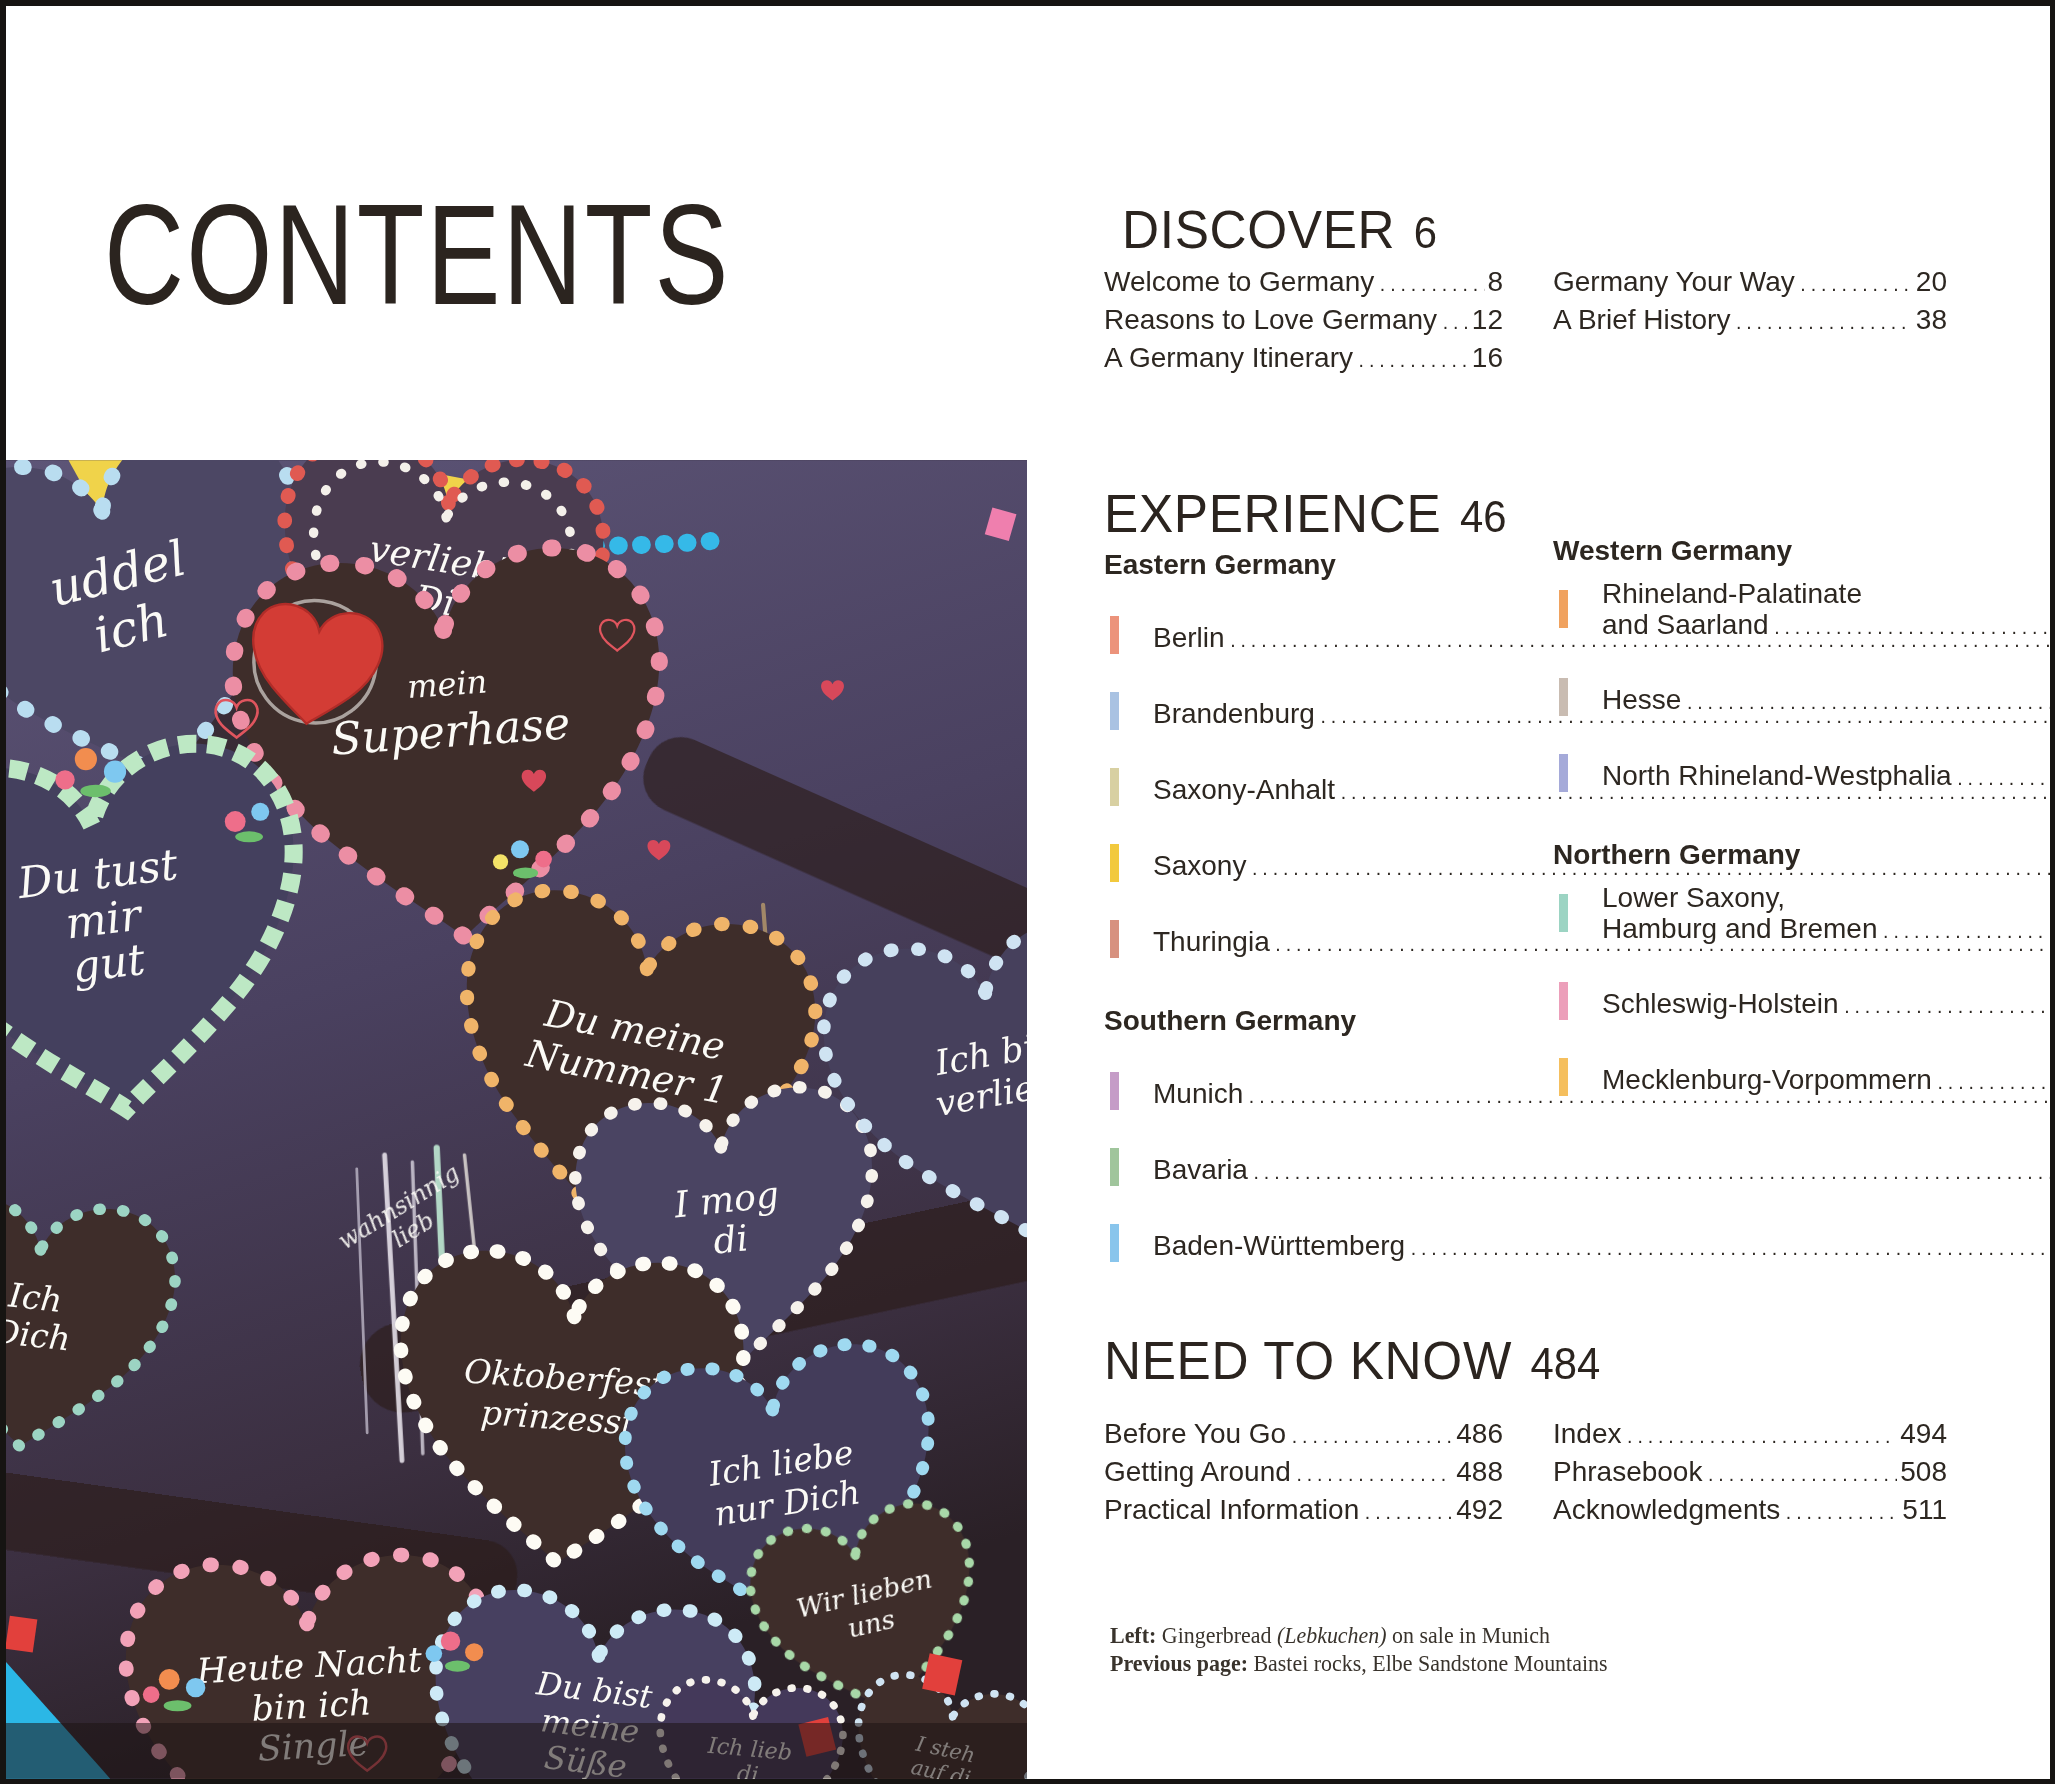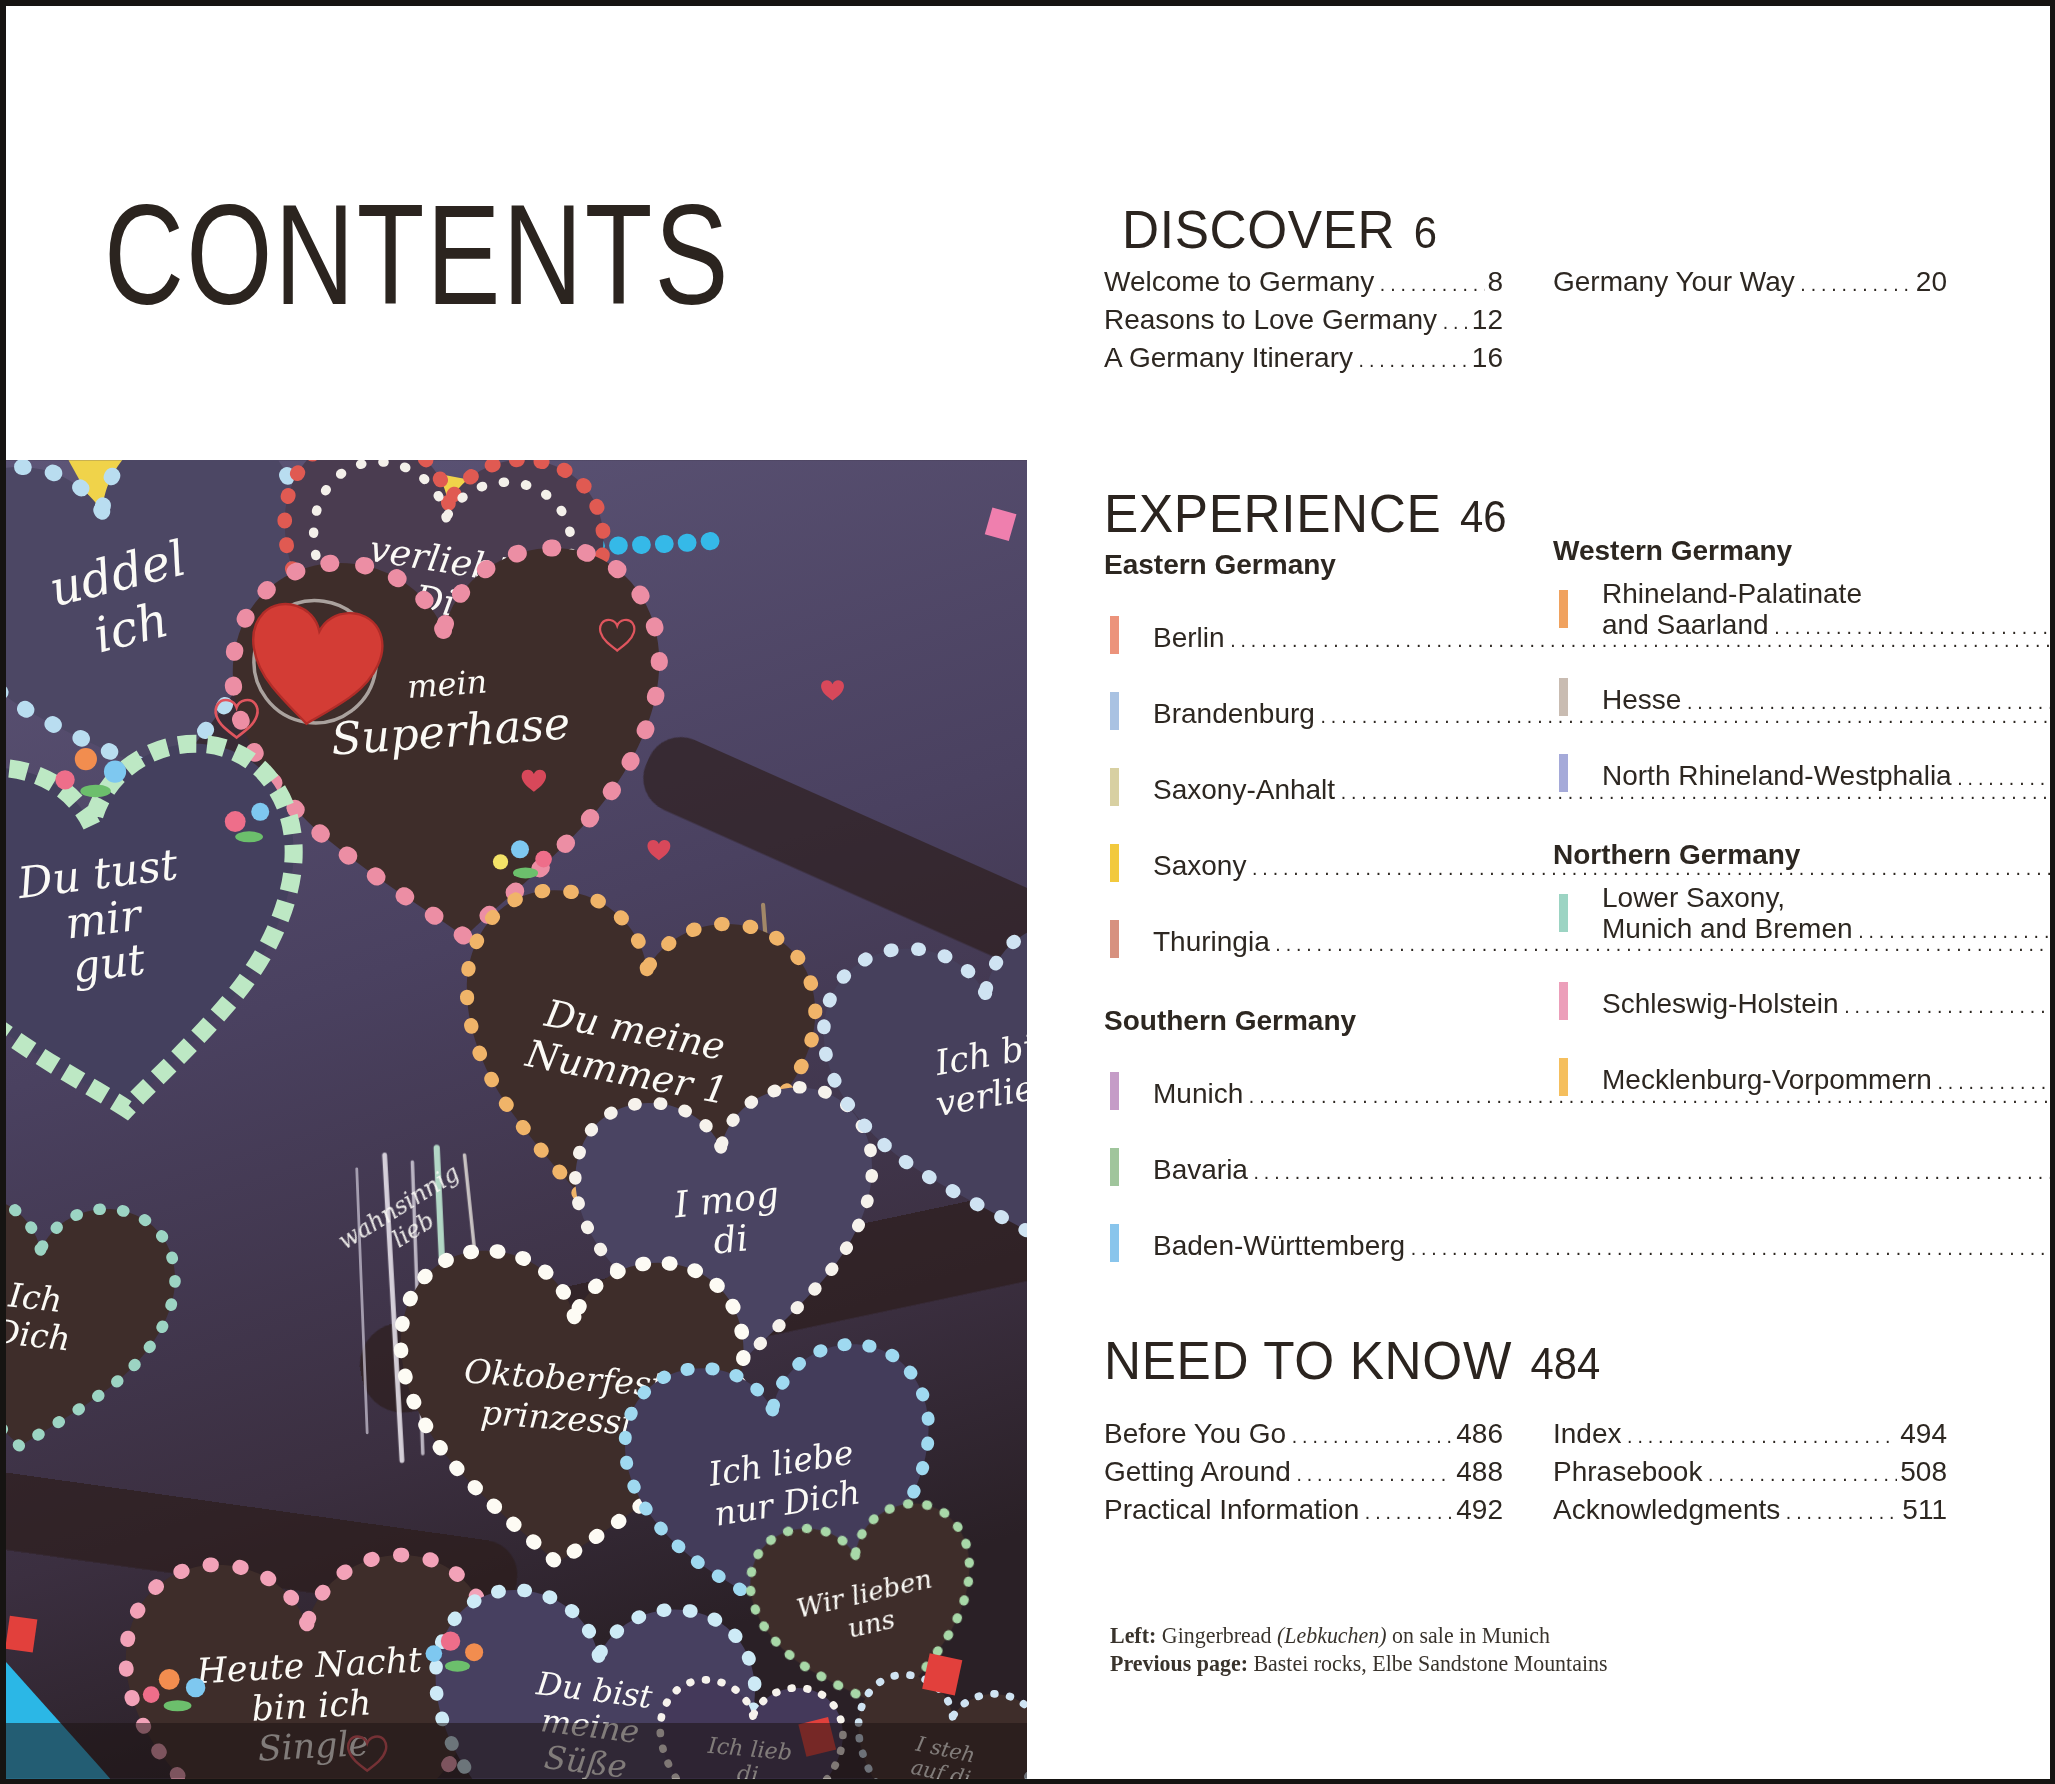--- a/index.html
+++ b/index.html
@@ -278,20 +278,25 @@
       <span class="pg">16</span>
     </div>
 </div>
 
 <div class="abs toc-list" style="left:1547px;top:258px;width:394px">
   <div class="toc-row">
       <span>Germany Your Way</span>
       <span class="dots"></span>
       <span class="pg">20</span>
     </div>
+  <div class="toc-row">
+      <span>A Brief History</span>
+      <span class="dots"></span>
+      <span class="pg">38</span>
+    </div>
 </div>
 
 <div class="abs big-head" style="left:1098px;top:476px">
   <span class="hscale"><span class="hw">EXPERIENCE</span><span class="hn">46</span></span>
 </div>
 
 <div class="abs exp-grid" style="left:1098px;top:506px;width:399px">
   <div class="exp-header">
       <span>Eastern Germany</span>
       <span class="sp"></span>
@@ -390,21 +395,21 @@
   <div class="exp-header">
       <span>Northern Germany</span>
       <span class="sp"></span>
     </div>
   <div class="exp-item two">
       <span class="bar" style="background: rgb(156, 212, 195);"></span>
       <div class="line">
         <span>Lower Saxony,</span>
       </div>
       <div class="line">
-        <span>Munich and Bremen</span>
+        <span>Hamburg and Bremen</span>
         <span class="dots"></span>
       </div>
     </div>
   <div class="exp-item">
       <span class="bar" style="background: rgb(236, 159, 186);"></span>
       <div class="line">
         <span>Schleswig-Holstein</span>
         <span class="dots"></span>
       </div>
     </div>

